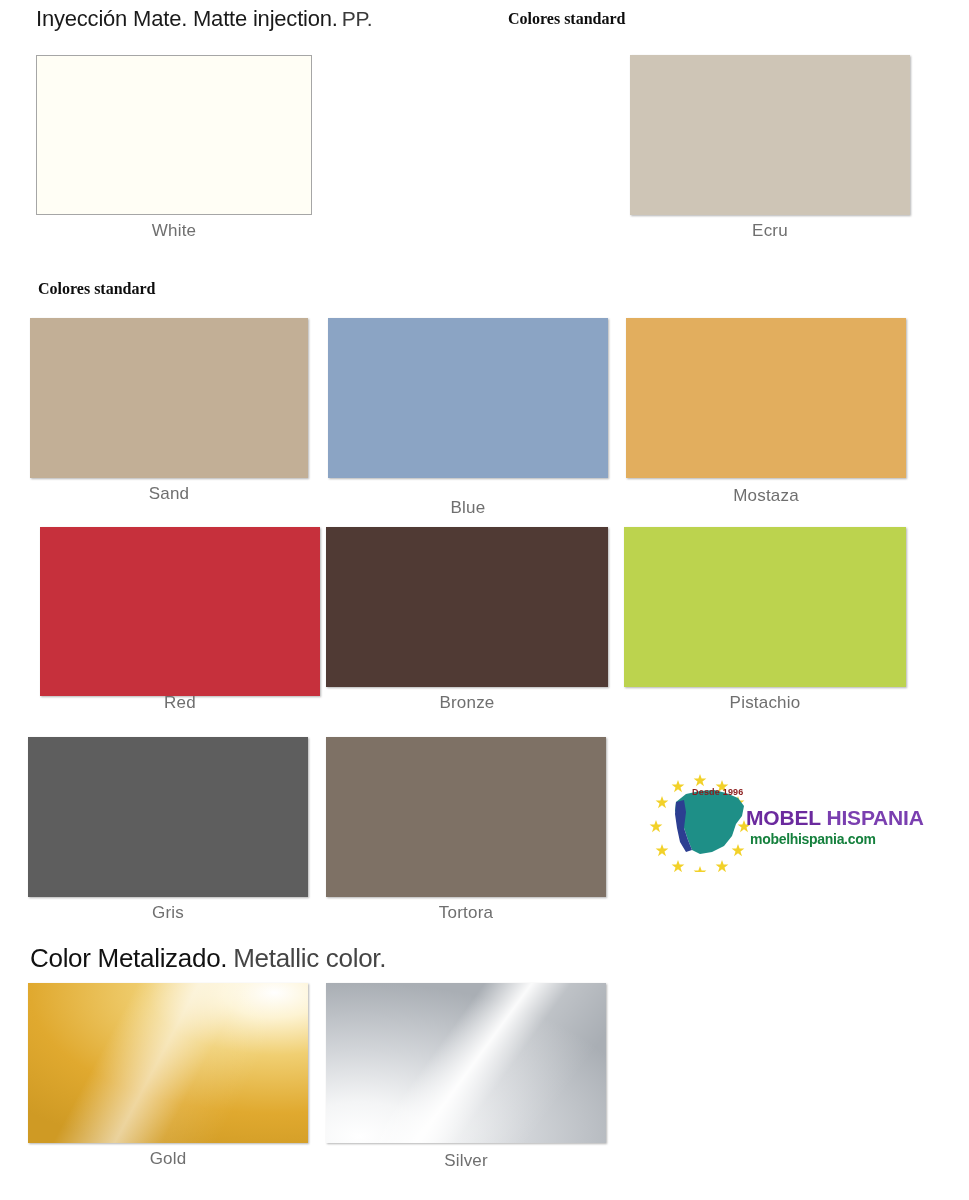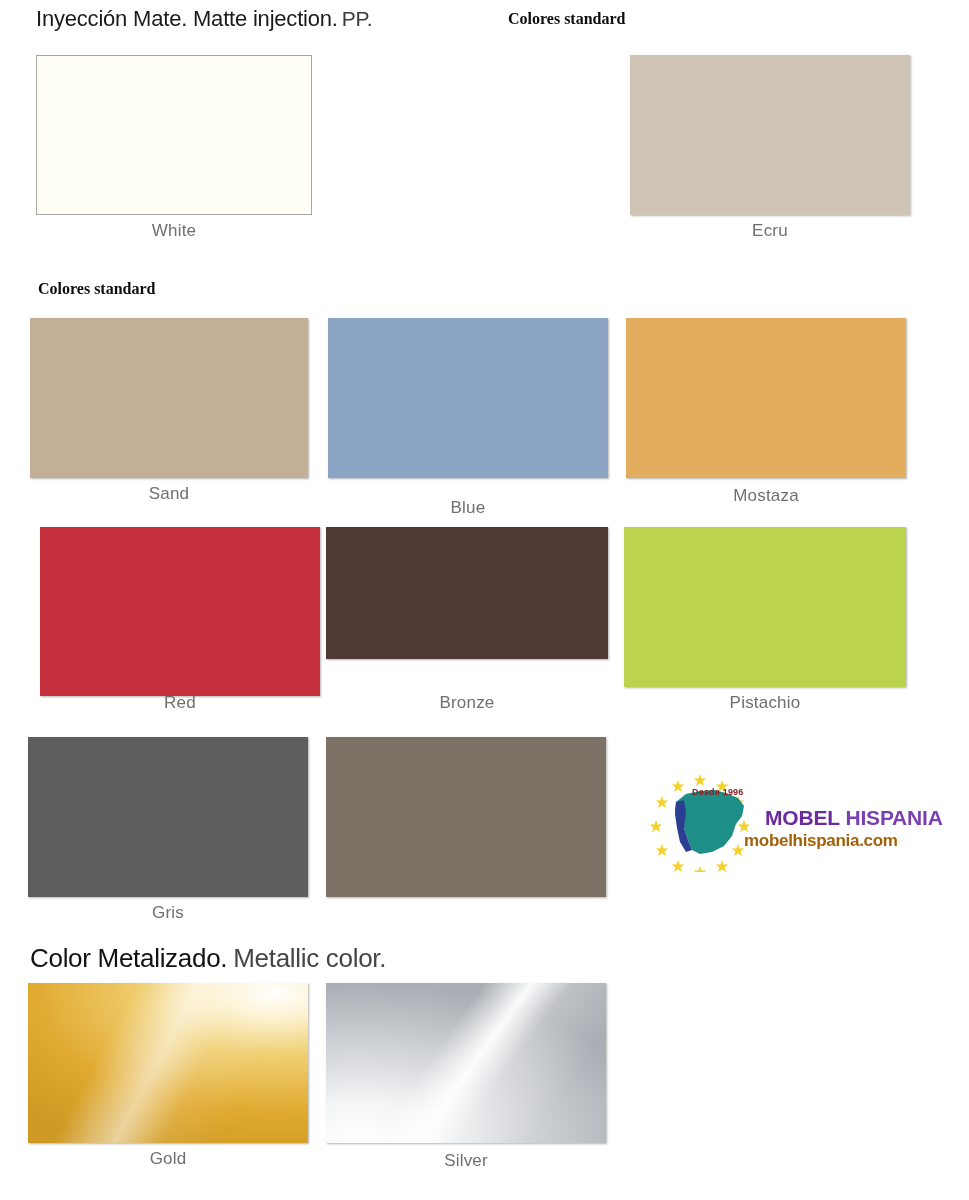--- a/index.html
+++ b/index.html
@@ -143,31 +143,30 @@
   .logo-brand {
     position: absolute;
     left: 98px;
     top: 34px;
     font-family: "Liberation Sans", sans-serif;
     font-size: 21px;
     font-weight: bold;
     color: #6b2a9e;
     letter-spacing: -0.2px;
     white-space: nowrap;
-    margin-left: 19px;
   }
   .logo-brand .b2 { color: #7a3fb0; }
   .logo-url {
     position: absolute;
-    left: 96px;
+    left: 102px;
     top: 59px;
     font-family: "Liberation Sans", sans-serif;
-    font-size: 17px;
+    font-size: 14px;
     font-weight: bold;
-    color: #a16207;
+    color: #15803d;
     letter-spacing: -0.3px;
     white-space: nowrap;
   }
 </style>
 </head>
 <body>
 
 <div class="sheet">
 
   <div class="head-row">
@@ -202,37 +201,38 @@
   <div class="swatch-cell" style="left:626px; top:318px; width:280px; height:160px;">
     <span class="chip shadowed" style="background:#E2AE5E;"></span>
     <span class="chip-label" style="top:168px;">Mostaza</span>
   </div>
 
   <div class="swatch-cell" style="left:40px; top:527px; width:280px; height:169px;">
     <span class="chip shadowed" style="background:#C6303C;"></span>
     <span class="chip-label" style="top:166px;">Red</span>
   </div>
 
-  <div class="swatch-cell" style="left:326px; top:527px; width:282px; height:132px;">
+  <div class="swatch-cell" style="left:326px; top:527px; width:282px; height:160px;">
     <span class="chip shadowed" style="background:#503A34;"></span>
     <span class="chip-label" style="top:166px;">Bronze</span>
   </div>
 
   <div class="swatch-cell" style="left:624px; top:527px; width:282px; height:160px;">
     <span class="chip shadowed" style="background:#BCD34E;"></span>
     <span class="chip-label" style="top:166px;">Pistachio</span>
   </div>
 
   <div class="swatch-cell" style="left:28px; top:737px; width:280px; height:160px;">
     <span class="chip shadowed" style="background:#5E5E5E;"></span>
     <span class="chip-label" style="top:166px;">Gris</span>
   </div>
 
   <div class="swatch-cell" style="left:326px; top:737px; width:280px; height:160px;">
     <span class="chip shadowed" style="background:#7E7165;"></span>
+    <span class="chip-label" style="top:166px;">Tortora</span>
   </div>
 
   <div class="logo">
 
     <svg class="logo-stars" viewBox="0 0 104 100">
       <g fill="#F2D129">
         <polygon points="52,2 53.6,6.6 58.4,6.6 54.5,9.5 56,14.2 52,11.3 48,14.2 49.5,9.5 45.6,6.6 50.4,6.6"></polygon>
         <polygon points="30,8 31.6,12.6 36.4,12.6 32.5,15.5 34,20.2 30,17.3 26,20.2 27.5,15.5 23.6,12.6 28.4,12.6"></polygon>
         <polygon points="74,8 75.6,12.6 80.4,12.6 76.5,15.5 78,20.2 74,17.3 70,20.2 71.5,15.5 67.6,12.6 72.4,12.6"></polygon>
         <polygon points="14,24 15.6,28.6 20.4,28.6 16.5,31.5 18,36.2 14,33.3 10,36.2 11.5,31.5 7.6,28.6 12.4,28.6"></polygon>

